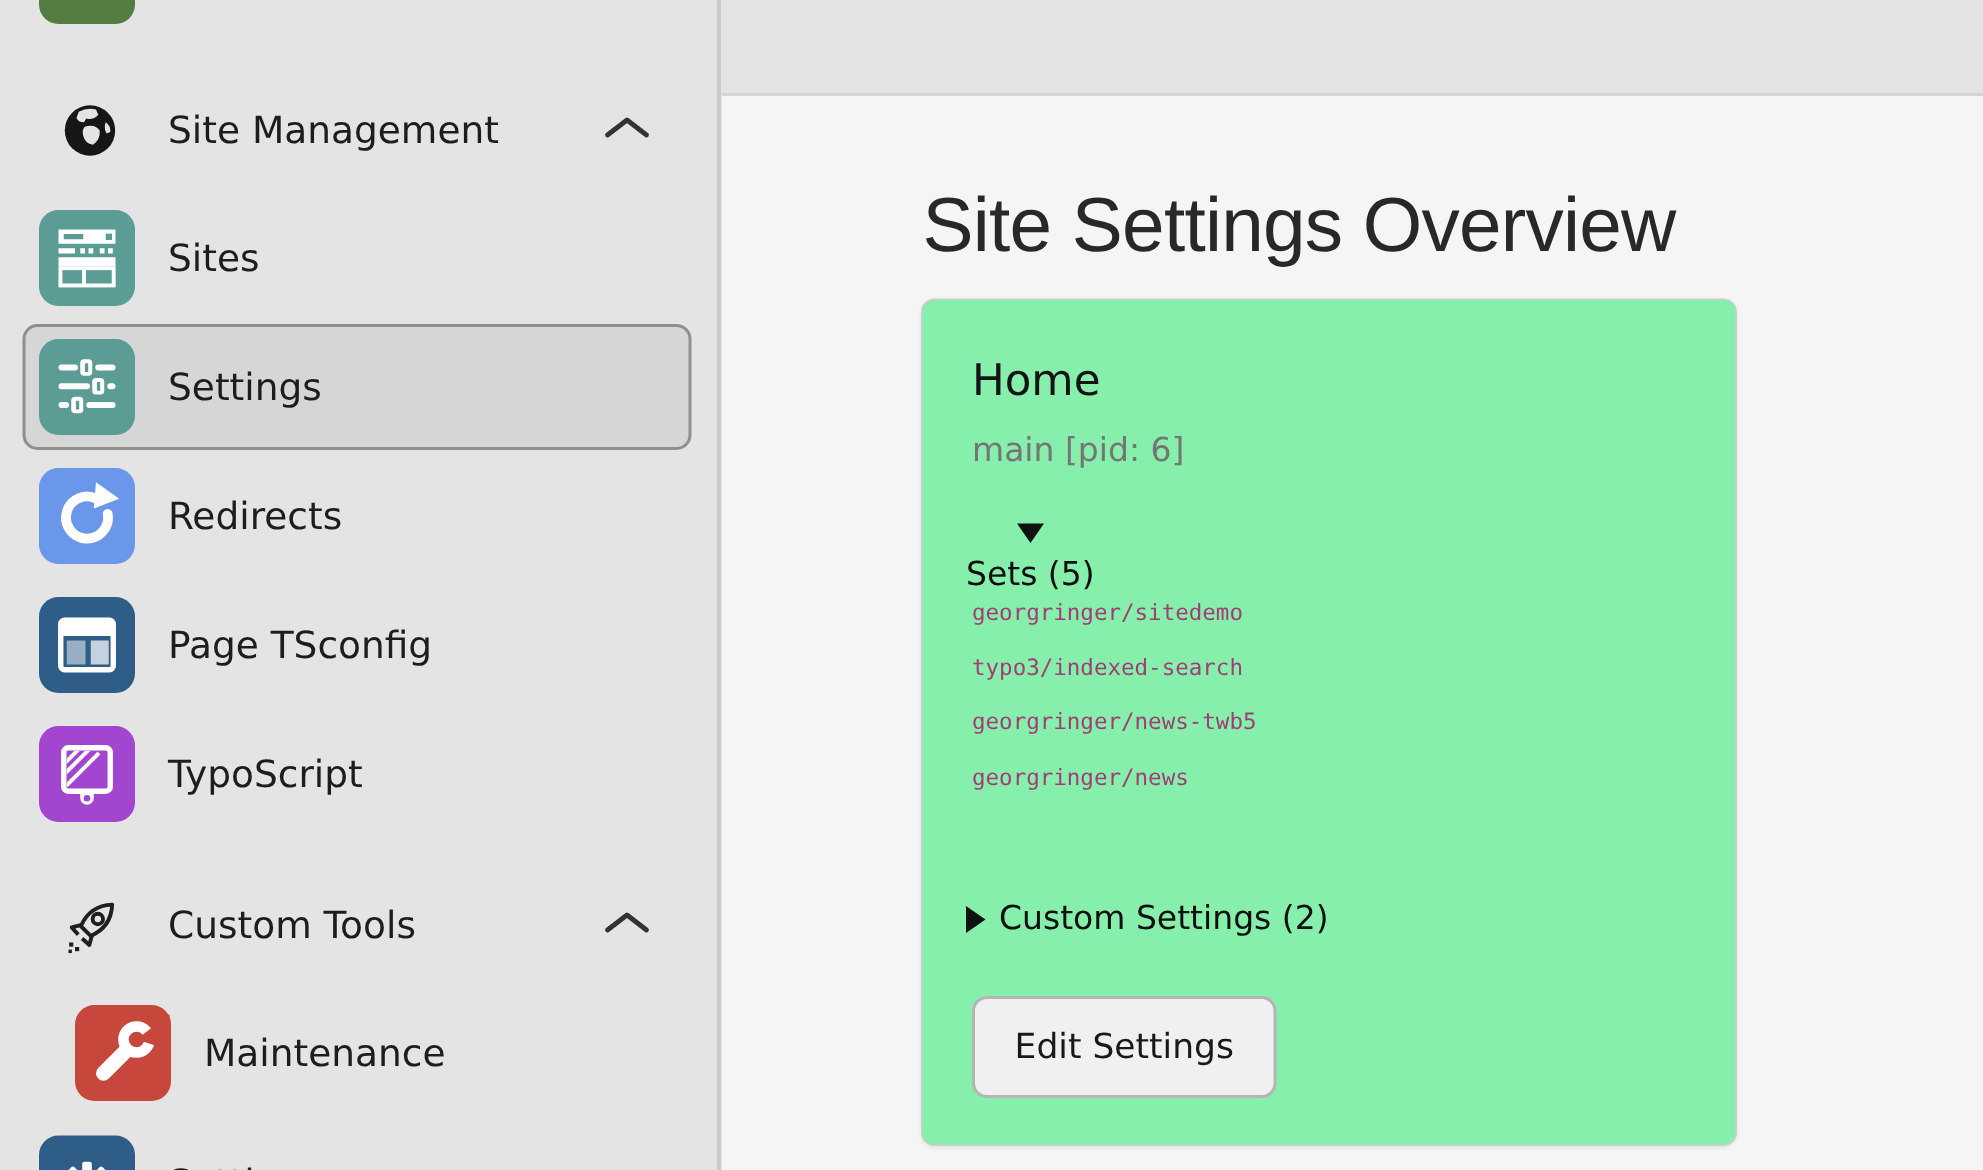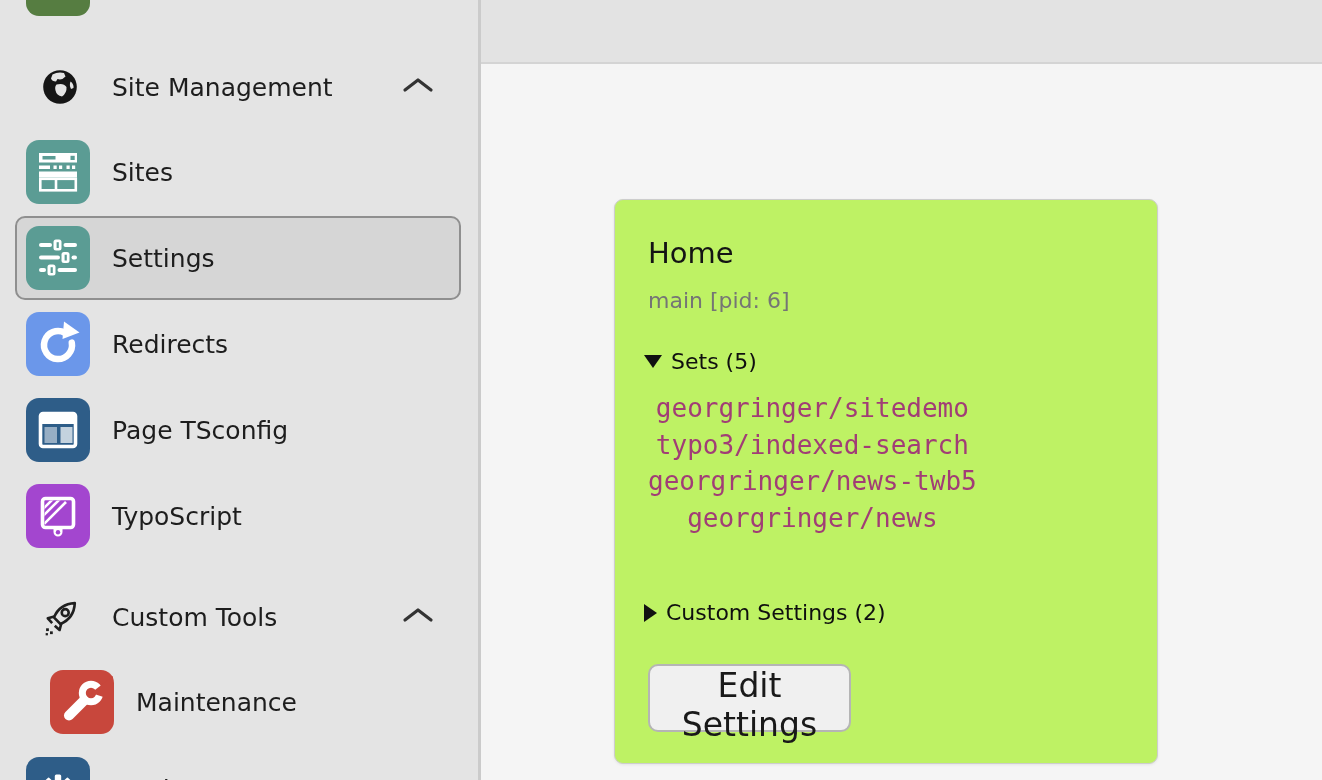--- a/index.html
+++ b/index.html
@@ -30,39 +30,39 @@
                  background:#d6d6d6; border:2px solid #8f8f8f; border-radius:10px; }
 
   
   .main { position:absolute; left:481px; top:0; width:841px; height:780px; background:#f5f5f5; }
   .docheader { position:absolute; left:0; top:0; width:841px; height:64px;
                background:#e3e3e3; border-bottom:2px solid #d4d4d4; }
   .page-title { position:absolute; left:134px; top:120px; font-family:"Liberation Sans", sans-serif;
                 font-size:51px; font-weight:400; letter-spacing:-0.5px; color:#282828; white-space:nowrap; }
 
   .card { position:absolute; left:133px; top:199px; width:544px; height:565px;
-          background:#bef264; border:1px solid #cdcdcd; border-radius:9px;
+          background:#86efac; border:1px solid #cdcdcd; border-radius:9px;
           box-shadow:0 1px 3px rgba(0,0,0,0.07); }
   .card-title { position:absolute; left:33px; top:36px; font-size:29px; font-weight:500; color:#141414; }
   .card-subtitle { position:absolute; left:33px; top:88px; font-size:22px; color:#757575; }
 
   .summary-row { position:absolute; left:29px; display:flex; align-items:center; gap:9px;
                  font-size:22px; color:#0f0f0f; cursor:pointer; }
   .tri-down { width:0; height:0; border-left:9px solid transparent;
               border-right:9px solid transparent; border-top:13px solid #111; }
   .tri-right { width:0; height:0; border-top:9px solid transparent;
                border-bottom:9px solid transparent; border-left:13px solid #111; }
 
   .pkg-list { position:absolute; left:33px; top:190px;
-              font-family:"DejaVu Sans Mono", monospace; font-size:26px;
-              line-height:36.5px; color:#a13d76;text-align:center; }
+              font-family:"DejaVu Sans Mono", monospace; font-size:15px;
+              line-height:36.5px; color:#a13d76; }
 
   .edit-btn { position:absolute; left:33px; top:464px; width:203px; height:68px;
               background:#f0f0f0; border:2px solid #b5b5b5; border-radius:10px;
-              font-family:"DejaVu Sans", sans-serif; font-size:33px; color:#191919; cursor:pointer; }
+              font-family:"DejaVu Sans", sans-serif; font-size:23px; color:#191919; cursor:pointer; }
 </style>
 </head>
 <body>
 
 <div id="canvas">
 
   <div class="sidebar">
 
     <div class="green-icon"></div>
 
@@ -220,26 +220,27 @@
       </span>
       <span class="nav-label">Settings</span>
     </div>
   </div>
 
   <div class="v-divider"></div>
 
   <div class="main">
     <div class="docheader"></div>
 
+    <h1 class="page-title">Site Settings Overview</h1>
 
     <div class="card">
       <div class="card-title">Home</div>
       <div class="card-subtitle">main [pid: 6]</div>
 
-      <div class="summary-row" style="top:149px;">
+      <div class="summary-row" style="top:149px;flex-direction:column;">
         <span class="tri-down"></span>
         <span>Sets (5)</span>
       </div>
 
       <div class="pkg-list">
         <div>georgringer/sitedemo</div>
         <div>typo3/indexed-search</div>
         <div>georgringer/news-twb5</div>
         <div>georgringer/news</div>
       </div>

